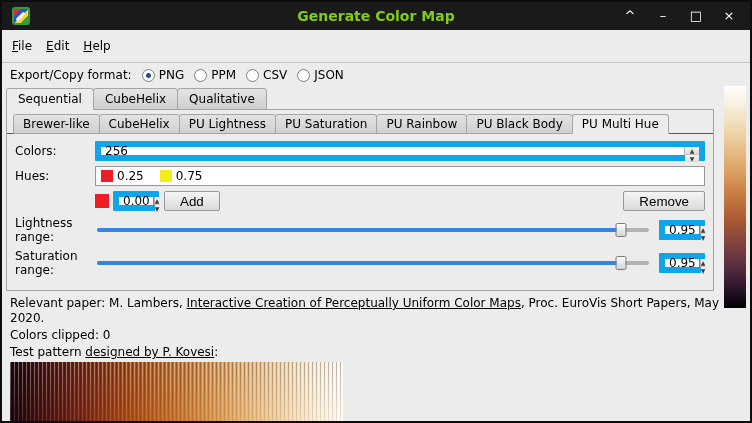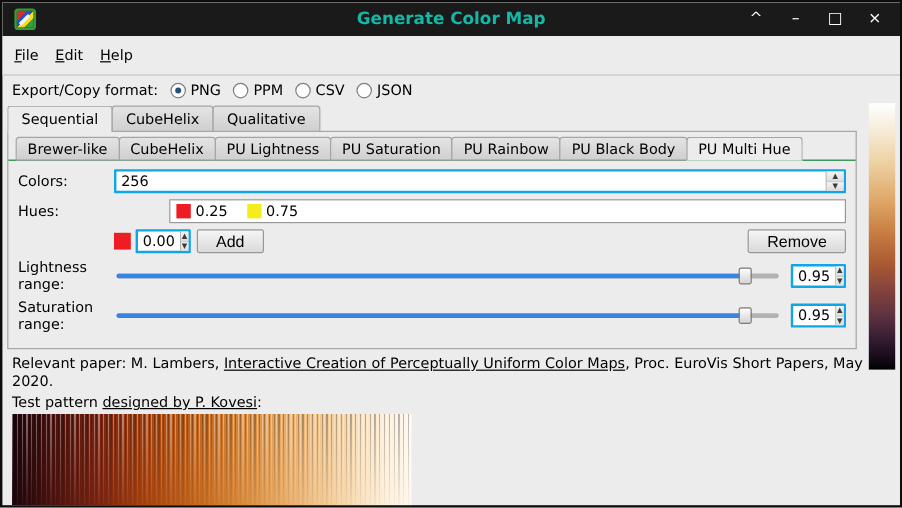--- a/index.html
+++ b/index.html
@@ -21,21 +21,21 @@
     width:18px; height:18px; border-radius:3px; border:2px solid #3a9a3a;
     background:linear-gradient(135deg,#d03030 0 28%,#2850c8 28% 50%,#f8d820 50% 72%,#30a040 72% 100%);
     position:relative; flex:none;
   }
   .app-icon::after {
     content:""; position:absolute; left:1px; top:6px; width:11px; height:3px;
     background:#f2f2f2; transform:rotate(-45deg); border-radius:1px;
   }
   .title {
     position:absolute; left:0; right:0; text-align:center;
-    color:#14b8a6; font-weight:bold; font-size:14px; pointer-events:none;
+    color:#84cc16; font-weight:bold; font-size:14px; pointer-events:none;
   }
   .win-controls {
     margin-left:auto; display:flex; align-items:center; gap:19px;
     color:#fff; font-size:13px; position:relative; z-index:1; padding-right:4px;
   }
   .win-btn { width:14px; text-align:center; cursor:default; line-height:14px; }
   
   .menubar {
     display:flex; align-items:center; height:24px;
     border-bottom:1px solid #c6c6c6; padding:16px 3px; background:#ececec;
@@ -69,33 +69,33 @@
     position:relative; top:1px; border:1px solid #a5a5a5; border-radius:3px 3px 0 0;
     background:linear-gradient(#e4e4e4,#cfcfcf); padding:2px 9px; margin-right:-1px;
   }
   .itab.active { background:#ececec; border-bottom-color:#ececec; z-index:2; }
   
   .form { padding:7px 8px 0; }
   .frow { display:flex; align-items:center; margin-bottom:5px; min-height:20px; }
   .flabel { width:80px; flex:none; }
   .spinbox {
     display:flex; align-items:stretch; background:#fff;
-    border:2px solid #0ea5e9; height:20px; border-radius:1px;
+    border:6px solid #0ea5e9; height:20px; border-radius:1px;
   }
   .spinbox .val { flex:1; padding:0 4px; display:flex; align-items:center; }
   .spin-btns { width:15px; border-left:1px solid #b5b5b5; display:flex; flex-direction:column; }
   .spin-btns span {
     flex:1; display:flex; align-items:center; justify-content:center;
     font-size:6px; color:#3c3c3c; background:linear-gradient(#f3f3f3,#dcdcdc);
   }
   .spin-btns .sup { border-bottom:1px solid #c2c2c2; }
   .grow { flex:1; }
   .hue-list {
     flex:1; background:#fff; border:1px solid #989898; height:20px;
-    display:flex; align-items:center; padding:0 5px; gap:16px;margin-left:46px;
+    display:flex; align-items:center; padding:0 5px; gap:16px;
   }
   .hue-item { display:flex; align-items:center; gap:4px; }
   .chip { width:12px; height:12px; flex:none; }
   .chip-lg { width:14px; height:14px; flex:none; }
   .btn {
     border:1px solid #989898; border-radius:2px; height:20px;
     background:linear-gradient(#f5f5f5,#dadada); padding:0 15px;
     display:flex; align-items:center; justify-content:center;
   }
   .indent { width:80px; flex:none; }
@@ -258,20 +258,21 @@
       </div>
 
 
     </div>
   </div>
 
   <div class="colormap-bar" style="background: linear-gradient(rgb(255, 255, 255) 0%, rgb(248, 240, 224) 8%, rgb(238, 210, 164) 22%, rgb(223, 169, 106) 36%, rgb(201, 127, 68) 48%, rgb(171, 90, 51) 60%, rgb(132, 68, 60) 70%, rgb(93, 49, 64) 80%, rgb(55, 29, 51) 88%, rgb(21, 10, 24) 96%, rgb(0, 0, 0) 100%);"></div>
 
   <div class="footer">
     <p><span>Relevant paper: M. Lambers, </span><a class="link">Interactive Creation of Perceptually Uniform Color Maps</a><span>, Proc. EuroVis Short Papers, May 2020.</span></p>
+    <p>Colors clipped: 0</p>
     <p><span>Test pattern </span><a class="link">designed by P. Kovesi</a><span>:</span></p>
     <div class="test-pattern" style="background: linear-gradient(to right, rgb(28, 5, 12) 0%, rgb(74, 18, 14) 10%, rgb(124, 36, 16) 22%, rgb(168, 67, 15) 34%, rgb(196, 102, 28) 46%, rgb(217, 138, 60) 58%, rgb(232, 171, 102) 68%, rgb(242, 200, 147) 78%, rgb(248, 222, 184) 86%, rgb(253, 238, 216) 93%, rgb(255, 248, 238) 100%);">
       <div class="tp-stripes"></div>
     </div>
 
   </div>
 
 </div>
 
 </body></html>

